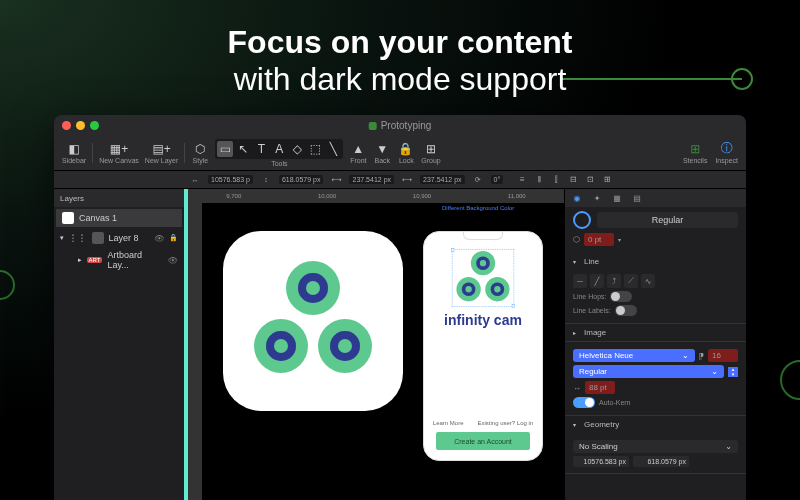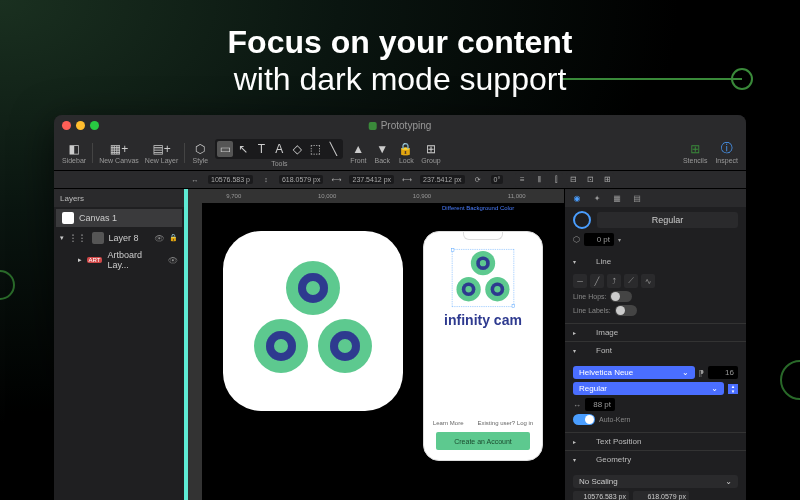--- a/index.html
+++ b/index.html
@@ -68,34 +68,34 @@
 .phone-logo .sel::before{top:-3px;left:-3px;}
 .phone-logo .sel::after{bottom:-3px;right:-3px;}
 .phone-brand{color:#2e3a8f;font-weight:700;font-size:14px;margin-top:-26px;}
 .phone-links{display:flex;gap:14px;font-size:6px;color:#666;margin-top:auto;margin-bottom:6px;}
 .phone-cta{width:94px;height:18px;background:#5dc98f;color:#1a4a2e;font-size:7px;display:flex;align-items:center;justify-content:center;border-radius:2px;margin-bottom:4px;}
 .sidebar-right{width:182px;background:#1f1f21;border-left:1px solid #000;display:flex;flex-direction:column;font-size:8px;color:#999;}
 .insp-tabs{height:18px;background:#2a2a2c;display:flex;align-items:center;gap:8px;padding:0 6px;}
 .insp-tabs .t{width:12px;height:12px;display:flex;align-items:center;justify-content:center;cursor:pointer;}
 .insp-tabs .t.active{color:#4a9eff;}
 .insp-section{border-bottom:1px solid #333;}
-.insp-head{padding:4px 8px;display:flex;align-items:center;gap:20px;font-size:8px;color:#bbb;}
+.insp-head{padding:4px 8px;display:flex;align-items:center;gap:8px;font-size:8px;color:#bbb;}
 .insp-head .chev{font-size:6px;}
 .insp-body{padding:4px 8px;}
 .obj-row{display:flex;align-items:center;gap:6px;margin-bottom:4px;}
 .obj-swatch{width:18px;height:18px;border-radius:50%;border:2px solid #4a9eff;}
 .obj-label{flex:1;background:#2a2a2c;padding:3px 8px;border-radius:3px;font-size:9px;color:#ccc;text-align:center;}
 .mini-row{display:flex;align-items:center;gap:4px;margin:3px 0;}
 .mini-row .lbl{font-size:7px;color:#888;}
 .mini-row .tog{width:22px;height:11px;background:#444;border-radius:6px;position:relative;}
 .mini-row .tog.on{background:#4a9eff;}
 .mini-row .tog::after{content:'';position:absolute;width:9px;height:9px;background:#ccc;border-radius:50%;top:1px;left:1px;}
 .mini-row .tog.on::after{left:auto;right:1px;background:#fff;}
 .mini-row .sel{background:#4a6eff;color:#fff;padding:2px 6px;border-radius:3px;font-size:8px;flex:1;display:flex;justify-content:space-between;}
-.mini-row .num{background:#000000;padding:2px 4px;border-radius:2px;min-width:30px;text-align:right;}
+.mini-row .num{background:#7f1d1d;padding:2px 4px;border-radius:2px;min-width:30px;text-align:left;}
 .mini-row .stepper{display:flex;flex-direction:column;gap:0;}
 .mini-row .stepper span{width:10px;height:5px;background:#4a6eff;font-size:5px;text-align:center;line-height:5px;color:#fff;}
 .icon-row{display:flex;gap:3px;}
 .icon-row span{width:14px;height:14px;background:#2a2a2c;border-radius:2px;display:flex;align-items:center;justify-content:center;font-size:8px;}
 .geo-row{display:flex;align-items:center;gap:4px;margin:2px 0;}
 .geo-row .num{background:#2a2a2c;padding:2px 3px;border-radius:2px;font-size:7px;color:#ccc;min-width:56px;text-align:right;}
 </style>
 </head>
 <body>
 
@@ -311,24 +311,20 @@
             </div>
         </div>
       </div>
       <div class="insp-section">
         <div class="insp-head">
             <span class="chev">▸</span>
             <span>Image</span>
           </div>
       </div>
       <div class="insp-section">
-        <div class="insp-head">
-            <span class="chev">▾</span>
-            <span>Font</span>
-          </div>
         <div class="insp-body">
           <div class="mini-row">
             <div class="sel">
                 <span>Helvetica Neue</span>
                 <span>⌄</span>
               </div>
             <span>⁋</span>
             <span class="num">16</span>
           </div>
           <div class="mini-row">
@@ -343,26 +339,20 @@
           </div>
           <div class="mini-row">
             <span>↔</span>
             <span class="num">88 pt</span>
           </div>
           <div class="mini-row">
               <span class="tog on"></span>
               <span class="lbl">Auto-Kern</span>
             </div>
         </div>
-      </div>
-      <div class="insp-section">
-        <div class="insp-head">
-            <span class="chev">▸</span>
-            <span>Text Position</span>
-          </div>
       </div>
       <div class="insp-section">
         <div class="insp-head">
             <span class="chev">▾</span>
             <span>Geometry</span>
           </div>
         <div class="insp-body">
           <div class="mini-row">
               <div class="sel" style="background:#2a2a2c;color:#ccc;">
                 <span>No Scaling</span>

